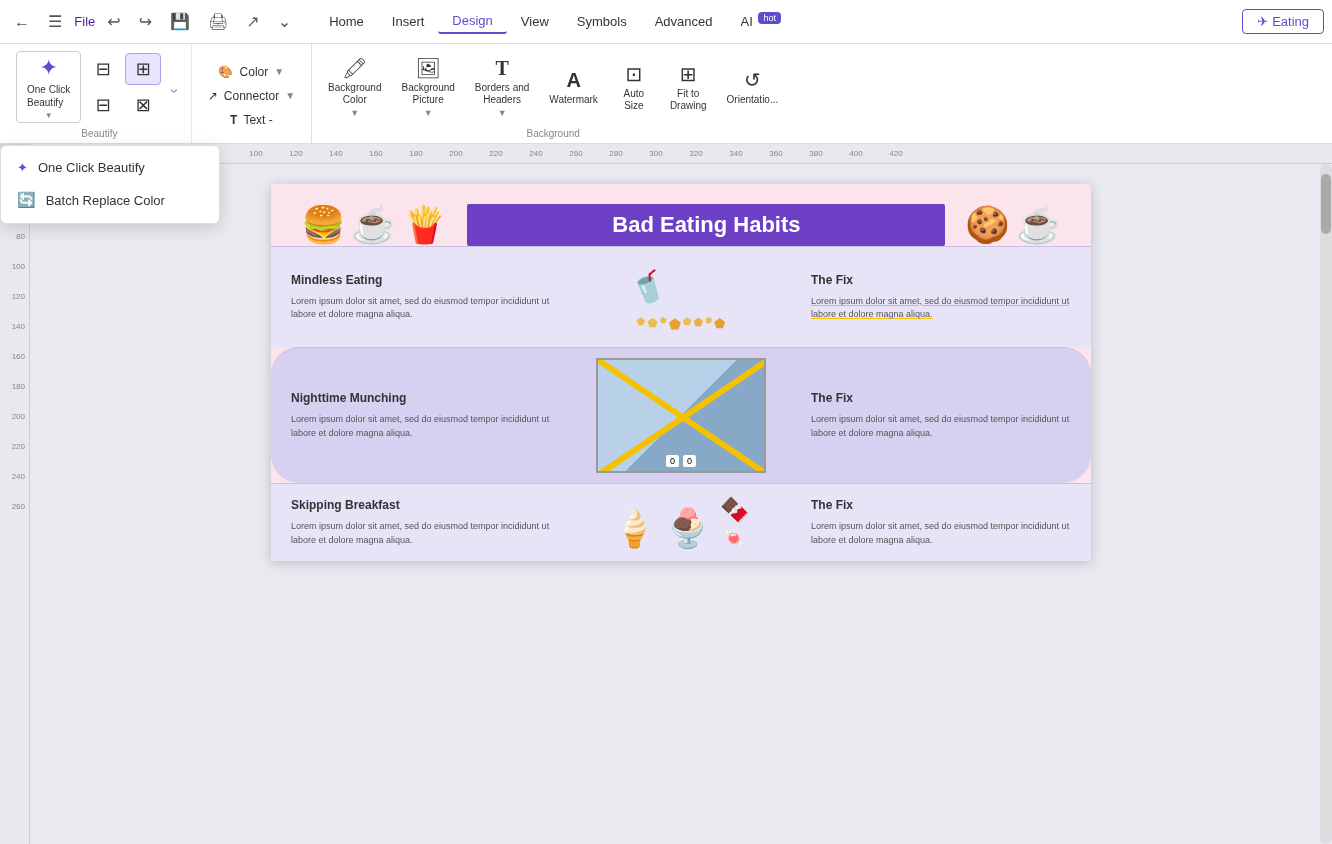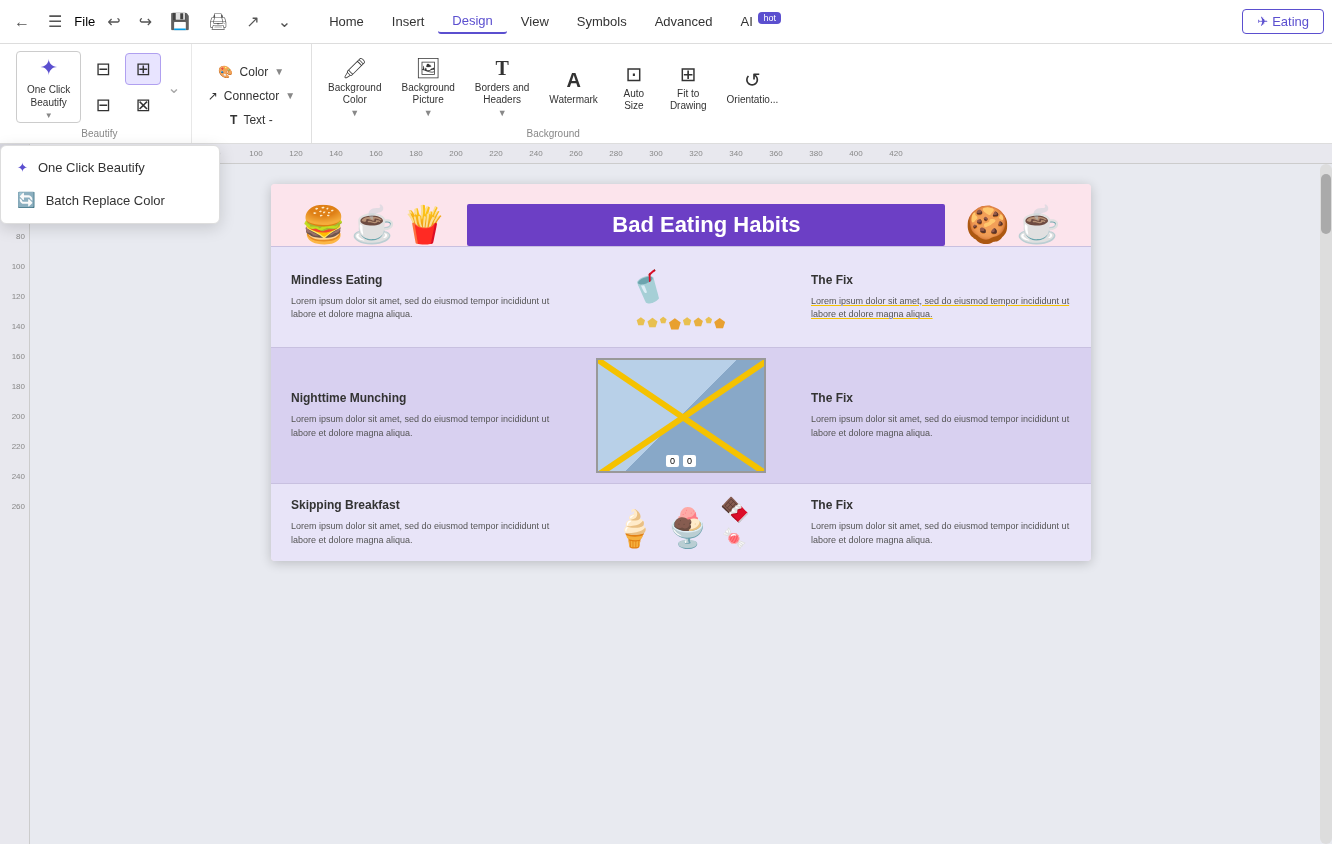--- a/index.html
+++ b/index.html
@@ -108,21 +108,21 @@
       background: #7c5bcf; color: #e8e0ff; font-size: 11px;
       padding: 4px 10px; text-align: center; margin-top: 4px; border-radius: 2px;
     }
     .food-icons-left, .food-icons-right { display: flex; align-items: center; gap: 6px; font-size: 36px; }
 
     
     .doc-section {
       display: flex; align-items: center; border-top: 1px solid #c8c0e0;
     }
     .doc-section.light { background: #e8e4f8; }
-    .doc-section.medium { background: #d8d0f0; }
+    .doc-section.medium { background: #d8d0f0; border-radius: 28px; }
 
     .section-col { flex: 1; padding: 14px 20px; }
     .section-col-center { width: 220px; display: flex; align-items: center; justify-content: center; padding: 10px; }
 
     .section-title { font-size: 12px; font-weight: bold; color: #333; margin-bottom: 8px; }
     .section-body { font-size: 9px; color: #555; line-height: 1.5; }
 
     .dessert-row { display: flex; align-items: flex-end; gap: 8px; font-size: 32px; }
 
     
@@ -135,21 +135,21 @@
       height: 60px; background: #aaa; border-radius: 5px;
     }
   </style>
 </head>
 <body>
 
 <div class="menu-bar">
   <div class="menu-bar-left">
     <button class="menu-icon-btn">←</button>
     <button class="menu-icon-btn">☰</button>
-    <span style="font-size:13px;color:#000000;">File</span>
+    <span style="font-size:13px;color:#4c1d95;">File</span>
     <button class="menu-icon-btn">↩</button>
     <button class="menu-icon-btn">↪</button>
     <button class="menu-icon-btn">💾</button>
     <button class="menu-icon-btn">🖨</button>
     <button class="menu-icon-btn">↗</button>
     <button class="menu-icon-btn">⌄</button>
   </div>
   <nav class="menu-nav">
     <div class="menu-nav-item">Home</div>
     <div class="menu-nav-item">Insert</div>
@@ -172,21 +172,21 @@
   </div>
 </div>
 
 <div class="ribbon">
 
   <div class="ribbon-section">
     <div class="ribbon-items">
       <div style="display:flex;flex-direction:column;align-items:center;position:relative;">
         <button class="one-click-btn">
           <span class="icon">✦</span>
-          <span style="font-size:10px;text-align:center;line-height:1.3;">One Click<br>Beautify</span>
+          <span style="font-size:10px;text-align:left;line-height:1.3;">One Click<br>Beautify</span>
           <span style="font-size:8px;color:#888;">▼</span>
         </button>
       </div>
       <div style="display:flex;flex-direction:column;gap:4px;">
         <div style="display:flex;gap:4px;">
           <button class="ribbon-btn" style="height:32px;min-width:36px;padding:2px;">
             <span style="font-size:18px;">⊟</span>
           </button>
           <button class="ribbon-btn active" style="height:32px;min-width:36px;padding:2px;">
             <span style="font-size:18px;">⊞</span>

